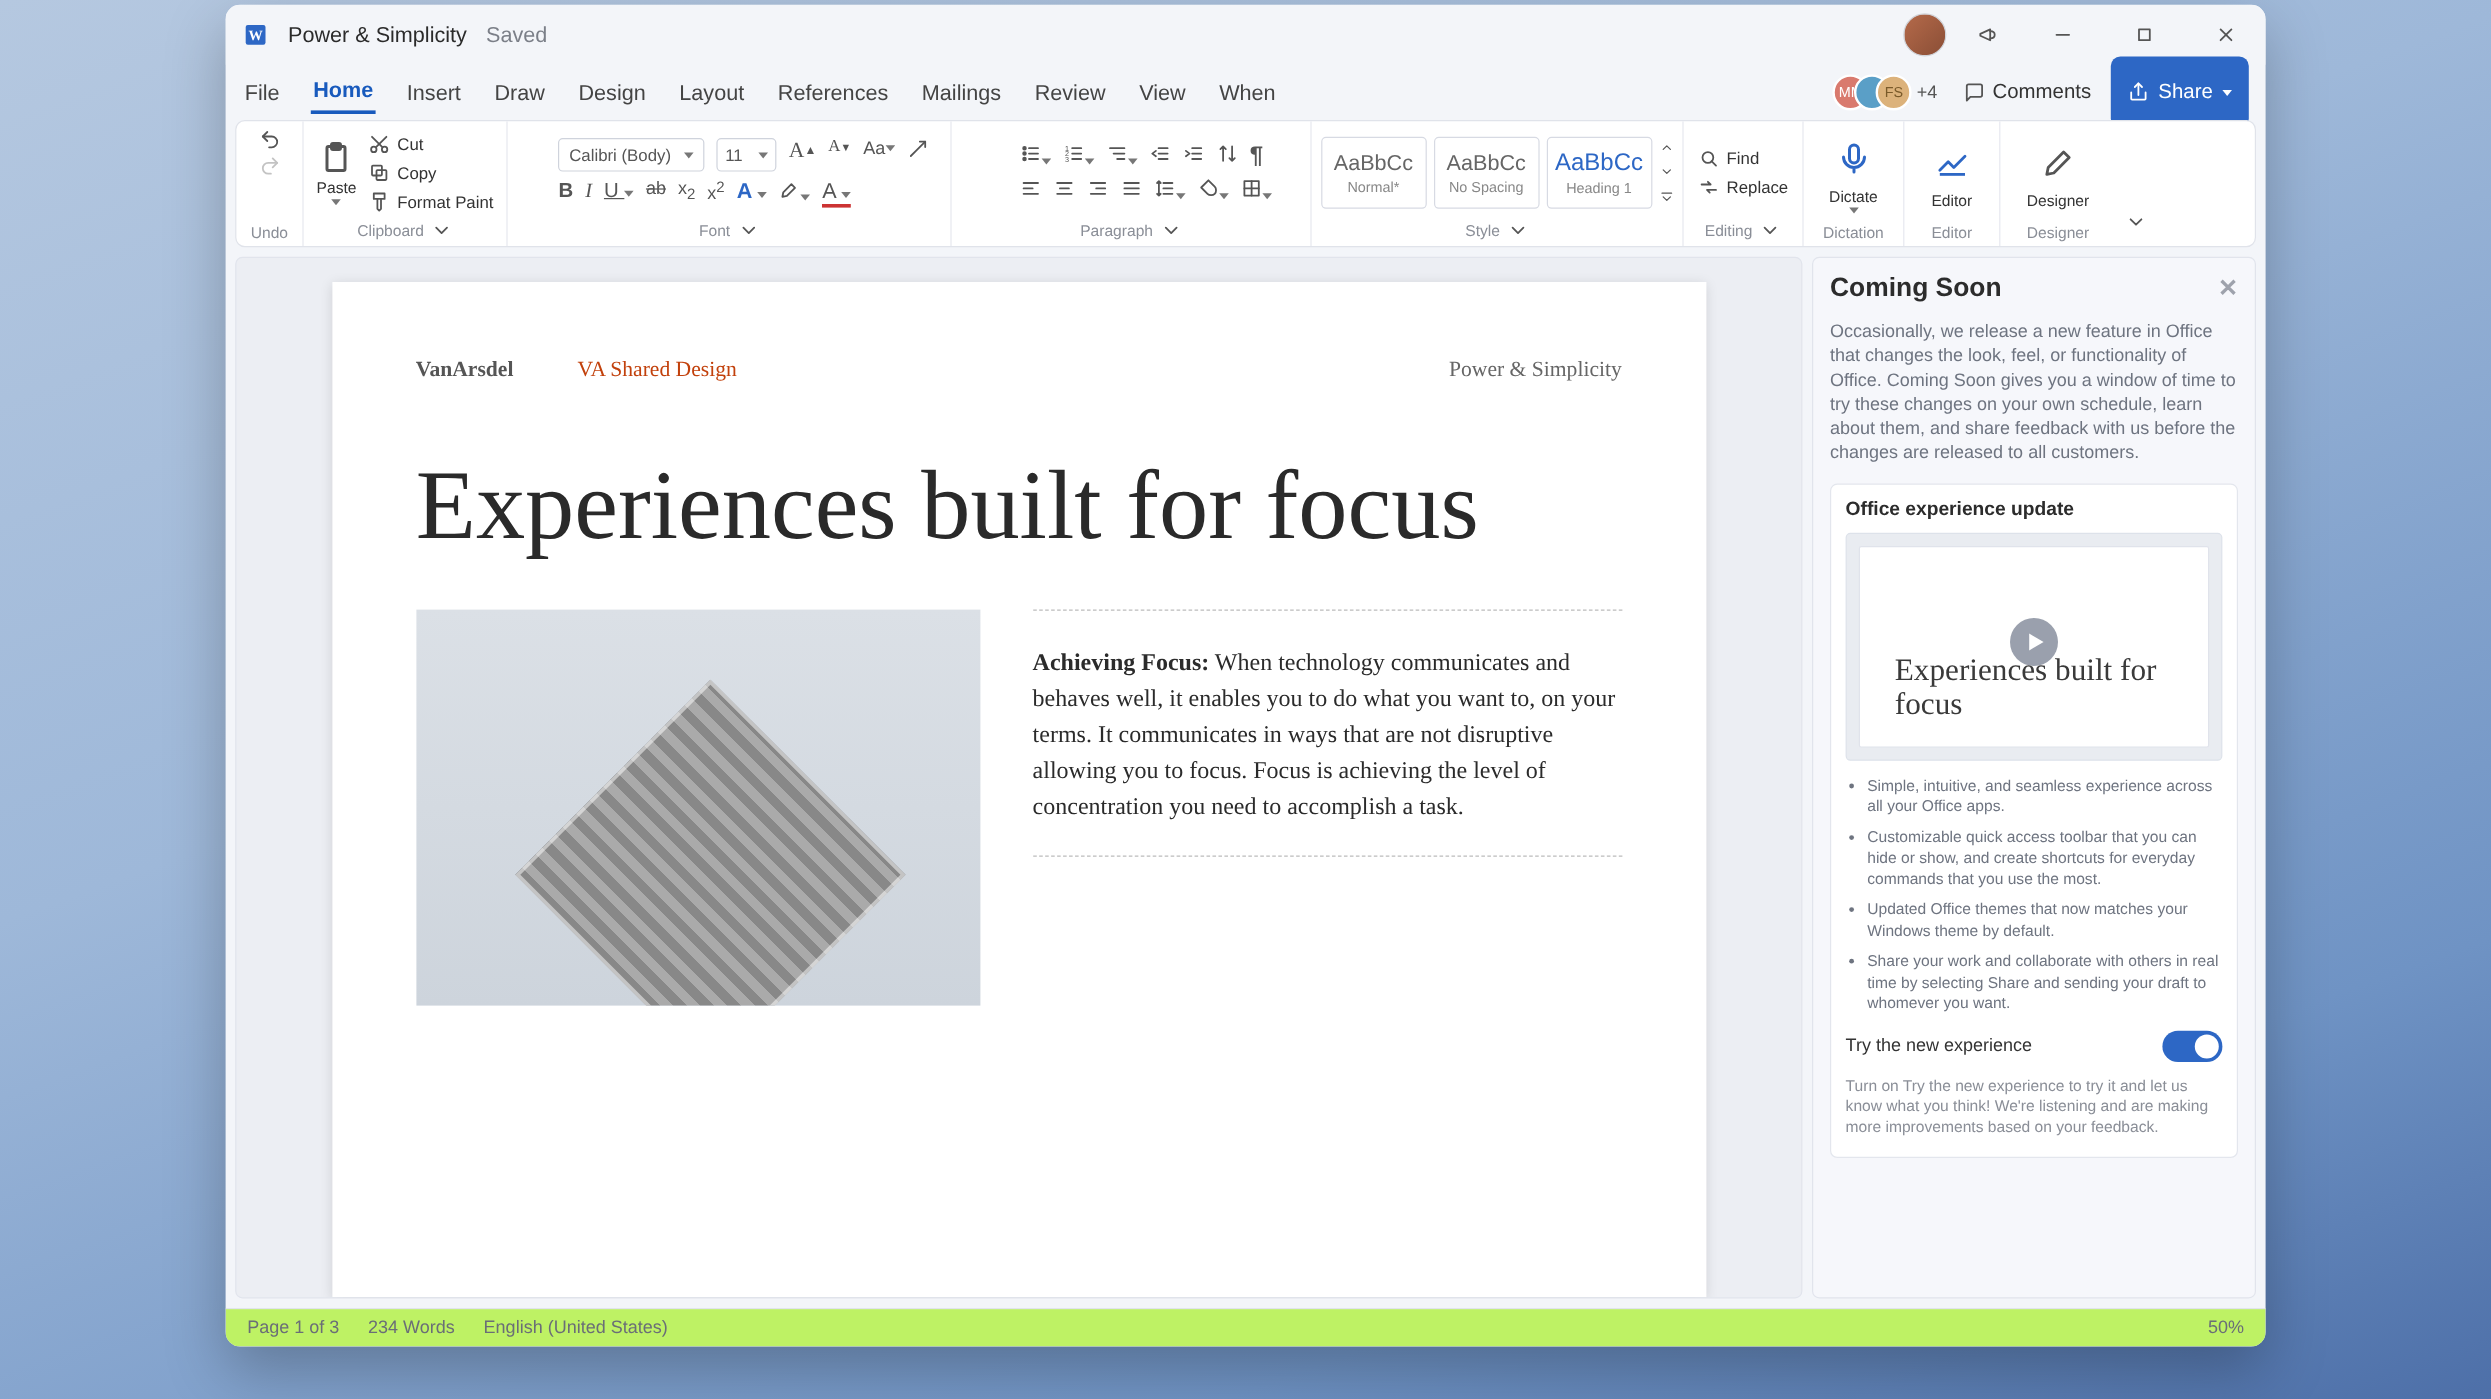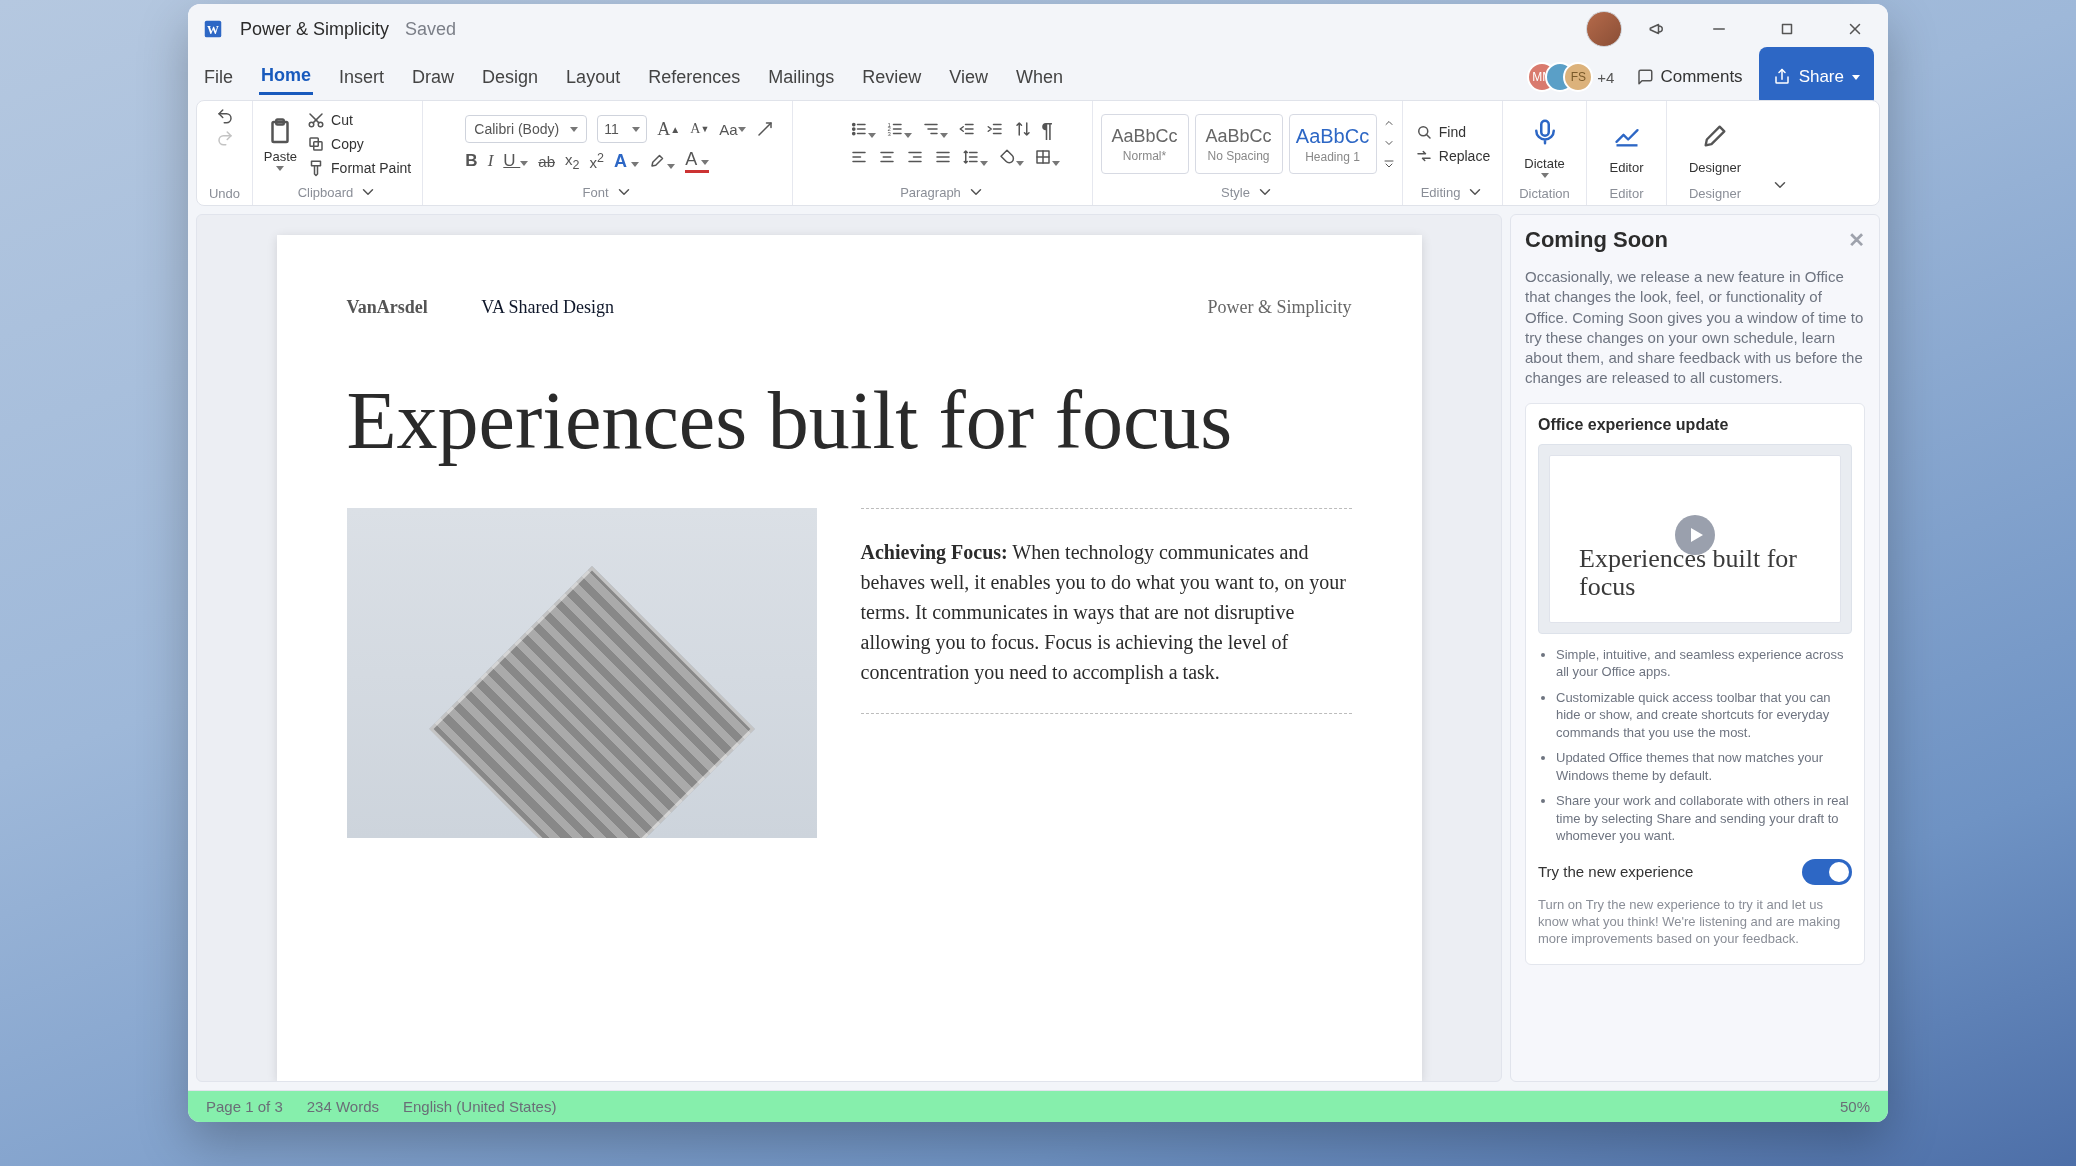--- a/index.html
+++ b/index.html
@@ -89,21 +89,21 @@
     color:#555;
     overflow:hidden;
   }
   .rgroup{border-right:1px solid #e6e8ef;display:flex;flex-direction:column;align-items:center;justify-content:space-between;padding:6px 10px 4px;}
   .rgroup-top{display:flex;align-items:center;gap:10px;height:74px;}
   .rgroup-label{font-size:13px;color:#8a8e97;display:flex;align-items:center;gap:6px;}
   .ico{display:inline-flex;align-items:center;justify-content:center;}
   .ribbon-btn{display:flex;align-items:center;gap:6px;font-size:14px;color:#333;}
   .stack{display:flex;flex-direction:column;align-items:center;justify-content:center;gap:2px;font-size:13px;color:#333;}
   .font-col{display:flex;flex-direction:column;gap:6px;}
-  .font-row{display:flex;align-items:center;gap:10px;padding-left:24px;}
+  .font-row{display:flex;align-items:flex-start;gap:10px;padding-left:24px;}
   .font-name-box{border:1px solid #cfd3dc;width:122px;height:28px;border-radius:4px;padding:2px 8px;display:flex;align-items:center;justify-content:space-between;font-size:14px;}
   .font-size-box{border:1px solid #cfd3dc;width:50px;height:28px;border-radius:4px;padding:2px 6px;display:flex;align-items:center;justify-content:space-between;font-size:14px;}
   .style-card{width:88px;height:60px;border:1px solid #d7dae3;border-radius:4px;display:flex;flex-direction:column;align-items:center;justify-content:center;gap:2px;padding:4px;}
   .style-card .aa{font-size:18px;color:#666;}
   .style-card.blue .aa{color:#2d67c5;font-size:20px;}
   .style-card .nm{font-size:12px;color:#888;}
   .side-col{display:flex;flex-direction:column;gap:6px;align-items:flex-start;}
   .big-ico{width:44px;height:44px;display:flex;align-items:center;justify-content:center;}
   .chev{width:10px;height:10px;}
 
@@ -114,21 +114,21 @@
     width:1145px;
     margin-top:20px;
     background:#fff;
     box-shadow:0 2px 10px rgba(0,0,0,.12);
     padding:62px 70px;
     font-family: Georgia, "Times New Roman", serif;
     color:#222;
   }
   .page-header{display:flex;justify-content:space-between;font-size:18px;color:#555;margin-bottom:60px;}
   .ph-left{font-weight:700;}
-  .ph-mid{color:#0f172a;}
+  .ph-mid{color:#c2410c;}
   .ph-right{color:#666;}
   .page-title{font-size:82px;line-height:1.05;font-weight:400;color:#2a2a2a;margin-bottom:44px;}
   .page-cols{display:flex;gap:44px;}
   .page-img{width:470px;height:330px;background:linear-gradient(#dbe0e6,#cdd4dc);position:relative;overflow:hidden;}
   .building{position:absolute;bottom:-6px;left:130px;width:230px;height:230px;transform:rotate(45deg);
     background:repeating-linear-gradient(0deg,#888 0 8px,#aaa 8px 16px);
     box-shadow:0 0 0 3px rgba(255,255,255,.5) inset;}
   .page-right{flex:1;font-size:20px;line-height:1.5;color:#2b2b2b;border-top:1px dashed #bcbcbc;padding-top:28px;}
   .para b{font-weight:700;}
   .hr{border-top:1px dashed #bcbcbc;margin:26px 0;}
@@ -149,21 +149,21 @@
   .card-desc{font-size:14px;color:#6e7480;line-height:1.35;margin-bottom:8px;}
   .card ul{padding-left:18px;font-size:13px;color:#6e7480;line-height:1.35;}
   .card li{margin-bottom:8px;}
   .toggle-row{display:flex;align-items:center;justify-content:space-between;margin-top:14px;}
   .toggle-label{font-size:15px;color:#333;}
   .toggle{width:50px;height:26px;border-radius:14px;background:#2d67c5;position:relative;}
   .toggle .knob{position:absolute;right:3px;top:3px;width:20px;height:20px;background:#fff;border-radius:50%;}
   .footnote{font-size:13px;color:#8a8e97;line-height:1.3;margin-top:12px;}
 
   
-  .statusbar{height:32px;background:#86efac;border-top:1px solid #e1e4ec;display:flex;align-items:center;padding:0 18px;font-size:15px;color:#6a6e77;gap:24px;}
+  .statusbar{height:32px;background:#bef264;border-top:1px solid #e1e4ec;display:flex;align-items:center;padding:0 18px;font-size:15px;color:#6a6e77;gap:24px;}
   .status-right{margin-left:auto;}
 
   
   svg.ic{width:18px;height:18px;stroke:#555;fill:none;stroke-width:2;stroke-linecap:round;stroke-linejoin:round;}
   .tri{width:0;height:0;border-left:4px solid transparent;border-right:4px solid transparent;border-top:5px solid #777;display:inline-block;}
 </style>
 </head>
 <body>
 
 <div class="window">

